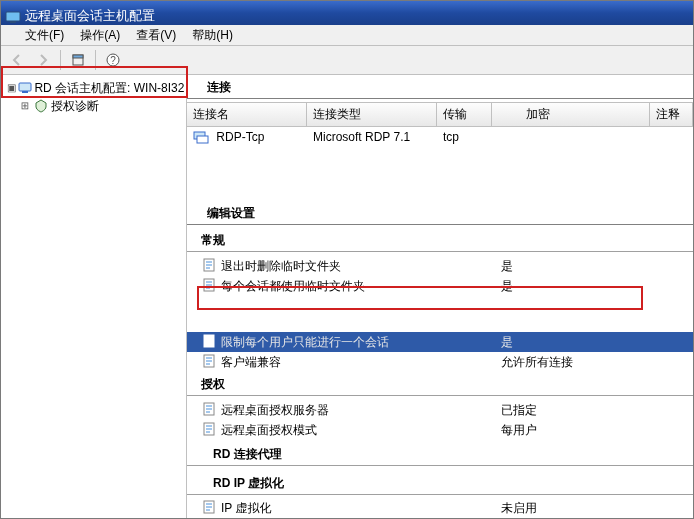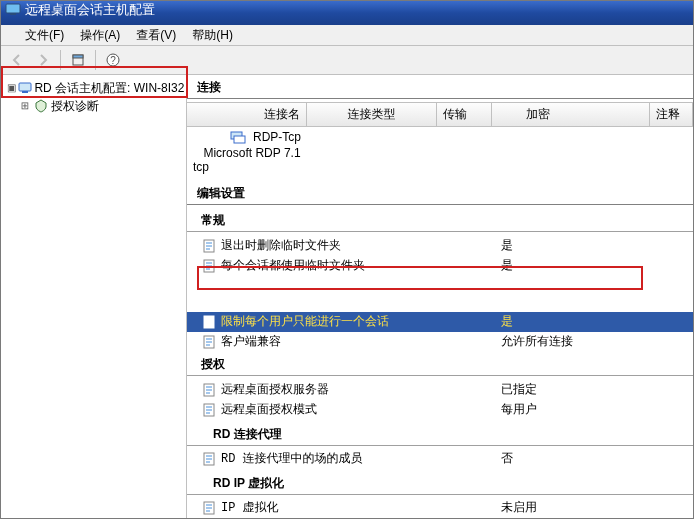--- a/index.html
+++ b/index.html
@@ -20,21 +20,21 @@
     flex-direction: column;
     border: 1px solid #7a7a7a;
     box-sizing: border-box;
     position: relative;
   }
   .titlebar {
     height: 24px;
     background: linear-gradient(to bottom, #3a6ccb 0%, #1f4aa0 50%, #1a3f8b 100%);
     color: #fff;
     display: flex;
-    align-items: flex-start;
+    align-items: flex-end;
     padding: 0 4px;
     font-size: 13px;
   }
   .titlebar .title-icon {
     width: 16px;
     height: 16px;
     margin-right: 4px;
     display: flex;
     align-items: center;
     justify-content: center;
@@ -121,21 +121,21 @@
 
   .right-pane {
     flex: 1;
     display: flex;
     flex-direction: column;
     min-width: 0;
     overflow: hidden;
   }
   .section-header {
     font-weight: bold;
-    padding: 4px 6px 2px 10px;
+    padding: 4px 6px 2px 20px;
   }
   .section-rule {
     height: 2px;
     border-top: 1px solid #808080;
     border-bottom: 1px solid #fff;
     margin: 0 0 0 0;
   }
   .conn-table {
     width: 100%;
   }
@@ -146,28 +146,27 @@
     border-bottom: 1px solid #c0c0c0;
   }
   .conn-head div {
     padding: 3px 6px;
     border-right: 1px solid #c0c0c0;
     box-sizing: border-box;
   }
   .conn-row {
     display: flex;
     padding: 3px 0;
-    flex-direction: column;
   }
   .conn-row div {
     padding: 0 6px;
     box-sizing: border-box;
   }
-  .col-name { width: 120px; text-align: right; }
-  .col-type { width: 130px; text-align: center; }
+  .col-name { width: 120px; }
+  .col-type { width: 130px; }
   .col-trans{ width: 55px; }
   .col-enc  { width: 130px; margin-left: 28px; }
   .col-note { flex: 1; }
 
   .conn-icon {
     display: inline-flex;
     width: 16px;
     height: 16px;
     margin-right: 4px;
     vertical-align: middle;
@@ -180,40 +179,39 @@
     font-weight: bold;
     padding: 4px 18px 2px 14px;
   }
   .group-rule {
     height: 2px;
     border-top: 1px solid #a0a0a0;
     margin: 0 0 2px 0;
   }
   .setting-row {
     display: flex;
-    align-items: center;
+    align-items: flex-start;
     padding: 1px 6px 1px 14px;
     line-height: 18px;
-    font-family: Liberation Mono, monospace;
   }
   .setting-row .row-icon {
     width: 16px;
     height: 16px;
     margin-right: 4px;
     flex: none;
     display: inline-flex;
     align-items: center;
     justify-content: center;
   }
   .setting-row .label { width: 280px; }
   .setting-row .value { }
 
   .setting-row.selected {
     background: #2e5aa8;
-    color: #fde047;
+    color: #e5e5e5;
     margin-top: 36px;
   }
   .setting-row.selected svg path,
   .setting-row.selected svg rect { fill: #fff; stroke:#fff; }
 
   .sub-group-title {
     font-weight: bold;
     padding: 6px 6px 2px 26px;
   }
   .sub-rule {
@@ -401,30 +399,20 @@
                 <rect x="2" y="1" width="10" height="12" fill="#fff" stroke="#888"></rect>
                 <path d="M4 4h6M4 7h6M4 10h4" stroke="#4a90d9"></path>
               </svg>
             </span>
           <span class="label">远程桌面授权模式</span>
           <span class="value">每用户</span>
         </div>
 
         <div class="sub-group-title">RD 连接代理</div>
         <div class="sub-rule"></div>
-        <div class="setting-row">
-          <span class="row-icon">
-              <svg width="14" height="14" viewBox="0 0 14 14">
-                <rect x="2" y="1" width="10" height="12" fill="#fff" stroke="#888"></rect>
-                <path d="M4 4h6M4 7h6M4 10h4" stroke="#4a90d9"></path>
-              </svg>
-            </span>
-          <span class="label">RD 连接代理中的场的成员</span>
-          <span class="value">否</span>
-        </div>
 
         <div class="sub-group-title">RD IP 虚拟化</div>
         <div class="sub-rule"></div>
         <div class="setting-row">
           <span class="row-icon">
               <svg width="14" height="14" viewBox="0 0 14 14">
                 <rect x="2" y="1" width="10" height="12" fill="#fff" stroke="#888"></rect>
                 <path d="M4 4h6M4 7h6M4 10h4" stroke="#4a90d9"></path>
               </svg>
             </span>

